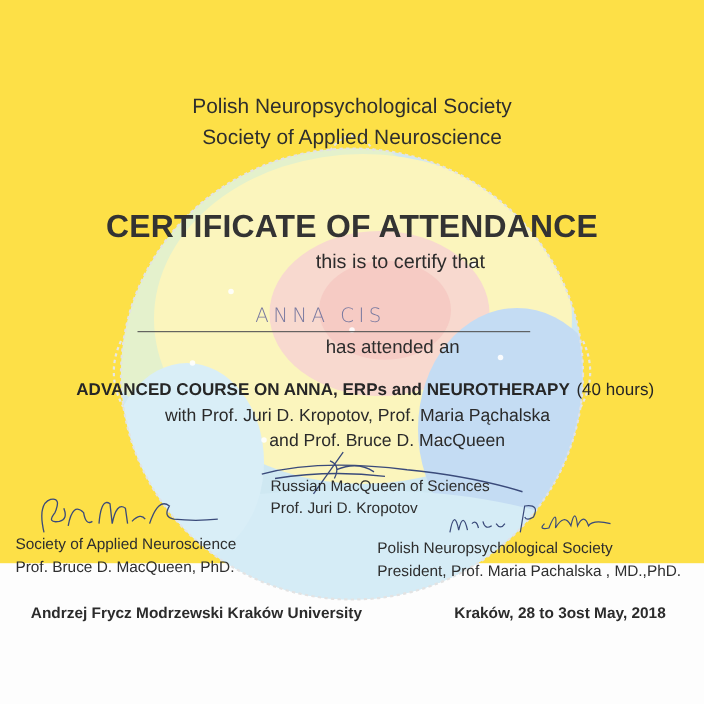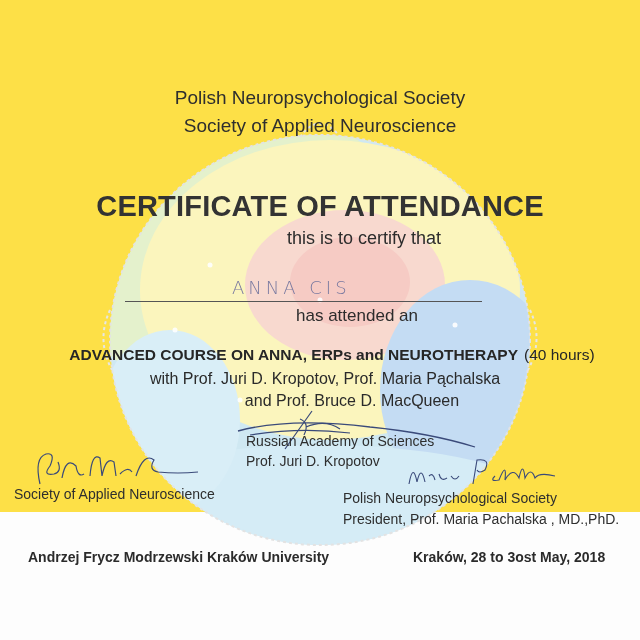--- a/index.html
+++ b/index.html
@@ -115,27 +115,28 @@
     <b>ADVANCED COURSE ON ANNA, ERPs and NEUROTHERAPY</b><span class="hrs">(40 hours)</span>
   </div>
   <div class="txt center with1">with Prof. Juri D. Kropotov, Prof. Maria Pąchalska</div>
   <div class="txt center with2">and Prof. Bruce D. MacQueen</div>
 
   <svg class="sig" style="left:230px;top:405px;width:250px;height:45px" viewBox="0 0 250 45">
     <path d="M8 26 Q60 12 140 22 Q200 28 245 42" fill="none" stroke="#3a4a7a" stroke-width="1.3"></path>
     <path d="M20 30 Q70 22 120 28" fill="none" stroke="#3a4a7a" stroke-width="1.2"></path>
     <path d="M55 44 L82 6 M70 14 Q80 18 74 30 M76 22 Q95 14 110 24" fill="none" stroke="#3a4a7a" stroke-width="1.2"></path>
   </svg>
-  <div class="txt ras1">Russian Academy of Sciences</div>
+  <div class="txt ras1">Russian MacQueen of Sciences</div>
   <div class="txt ras2">Prof. Juri D. Kropotov</div>
 
   <svg class="sig" style="left:28px;top:448px;width:175px;height:40px" viewBox="0 0 175 40">
     <path d="M12 36 Q6 10 18 6 Q28 4 22 18 Q14 28 26 26 Q34 24 30 14 M34 30 Q38 8 48 18 Q50 30 56 26 M62 28 Q64 4 72 10 L74 28 Q78 8 86 14 L88 28 M92 26 Q100 18 104 24 M108 28 Q116 4 126 12 Q120 22 130 24 Q150 26 170 24" fill="none" stroke="#3a4a7a" stroke-width="1.2"></path>
   </svg>
   <div class="txt san1">Society  of Applied Neuroscience</div>
+  <div class="txt san2">Prof. Bruce D. MacQueen, PhD.</div>
 
   <svg class="sig" style="left:405px;top:456px;width:160px;height:32px" viewBox="0 0 160 32">
     <path d="M4 28 Q8 6 12 26 Q16 8 20 26 M24 20 Q28 16 30 24 M34 18 Q36 26 42 22 M46 20 Q50 26 54 20 M68 28 L72 4 Q86 2 80 14 Q74 18 72 14 M90 20 Q84 26 94 24 Q102 4 100 24 Q108 10 114 22 Q118 4 120 22 Q126 10 130 22 Q134 16 150 20" fill="none" stroke="#3a4a7a" stroke-width="1.1"></path>
   </svg>
   <div class="txt pns1">Polish Neuropsychological Society</div>
   <div class="txt pns2">President, Prof. Maria Pachalska , MD.,PhD.</div>
 
   <div class="txt uni">Andrzej Frycz Modrzewski Kraków  University</div>
   <div class="txt date">Kraków, 28 to 3ost May, 2018</div>
 </div>

